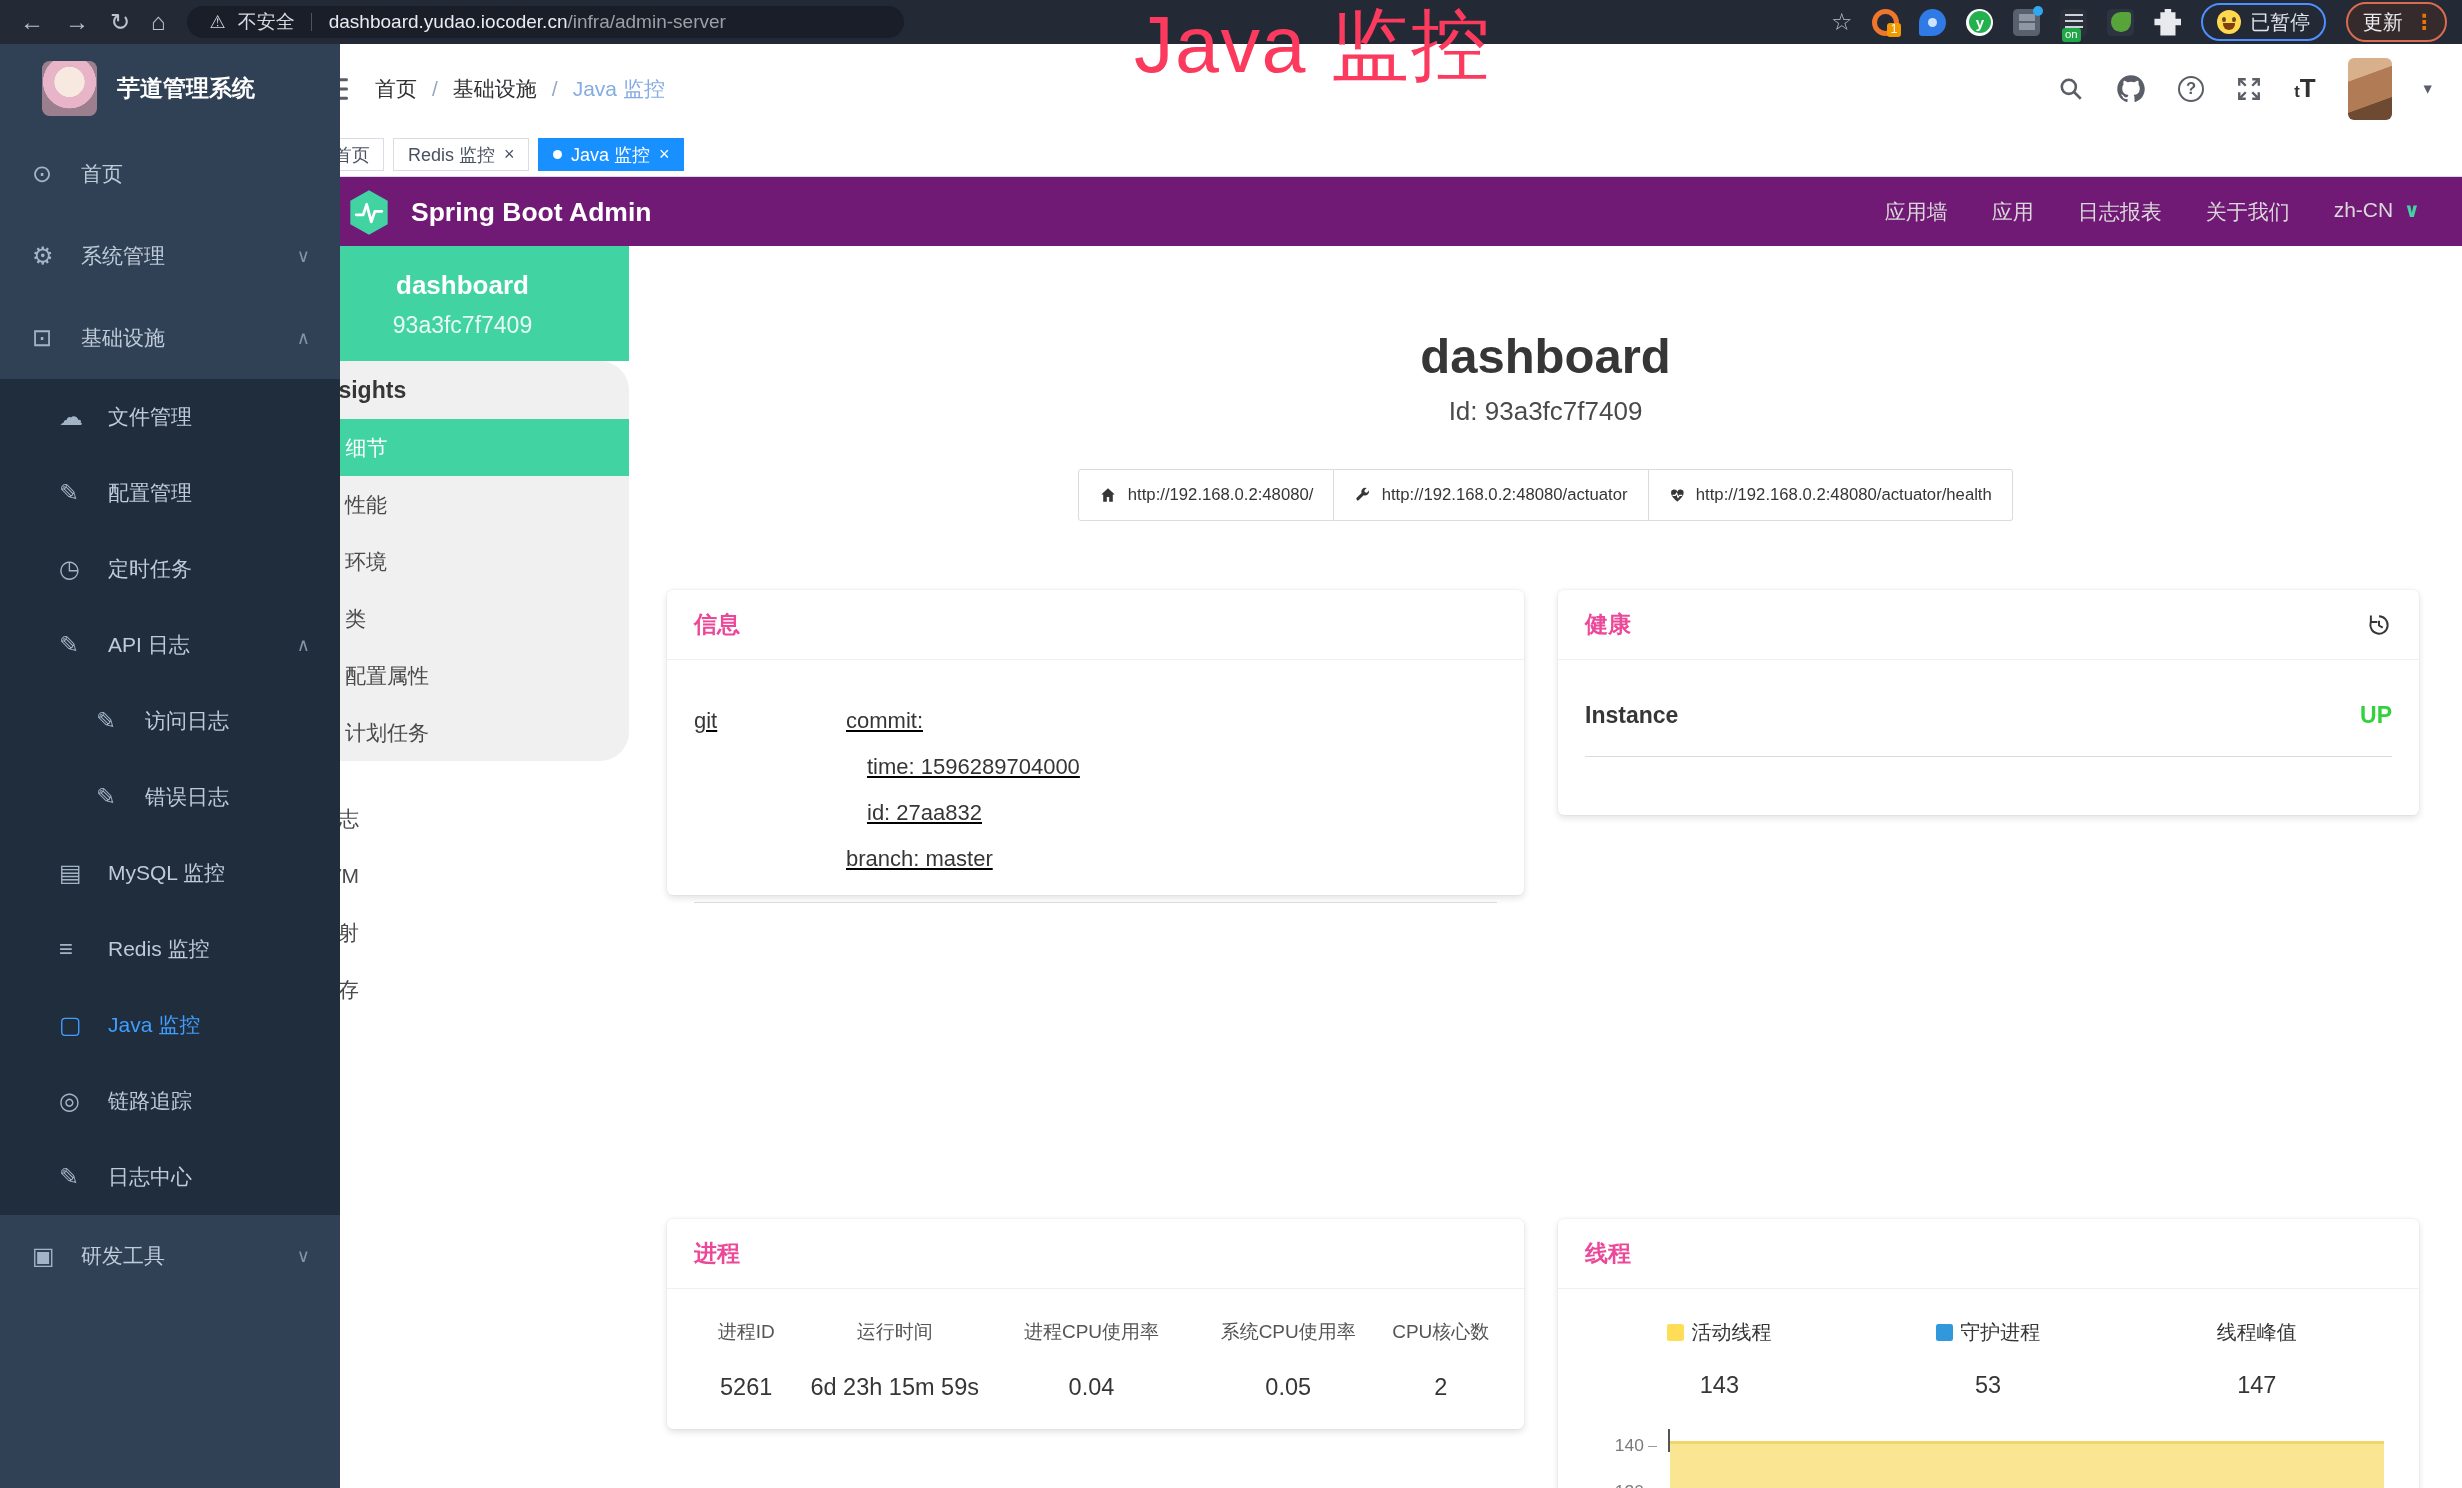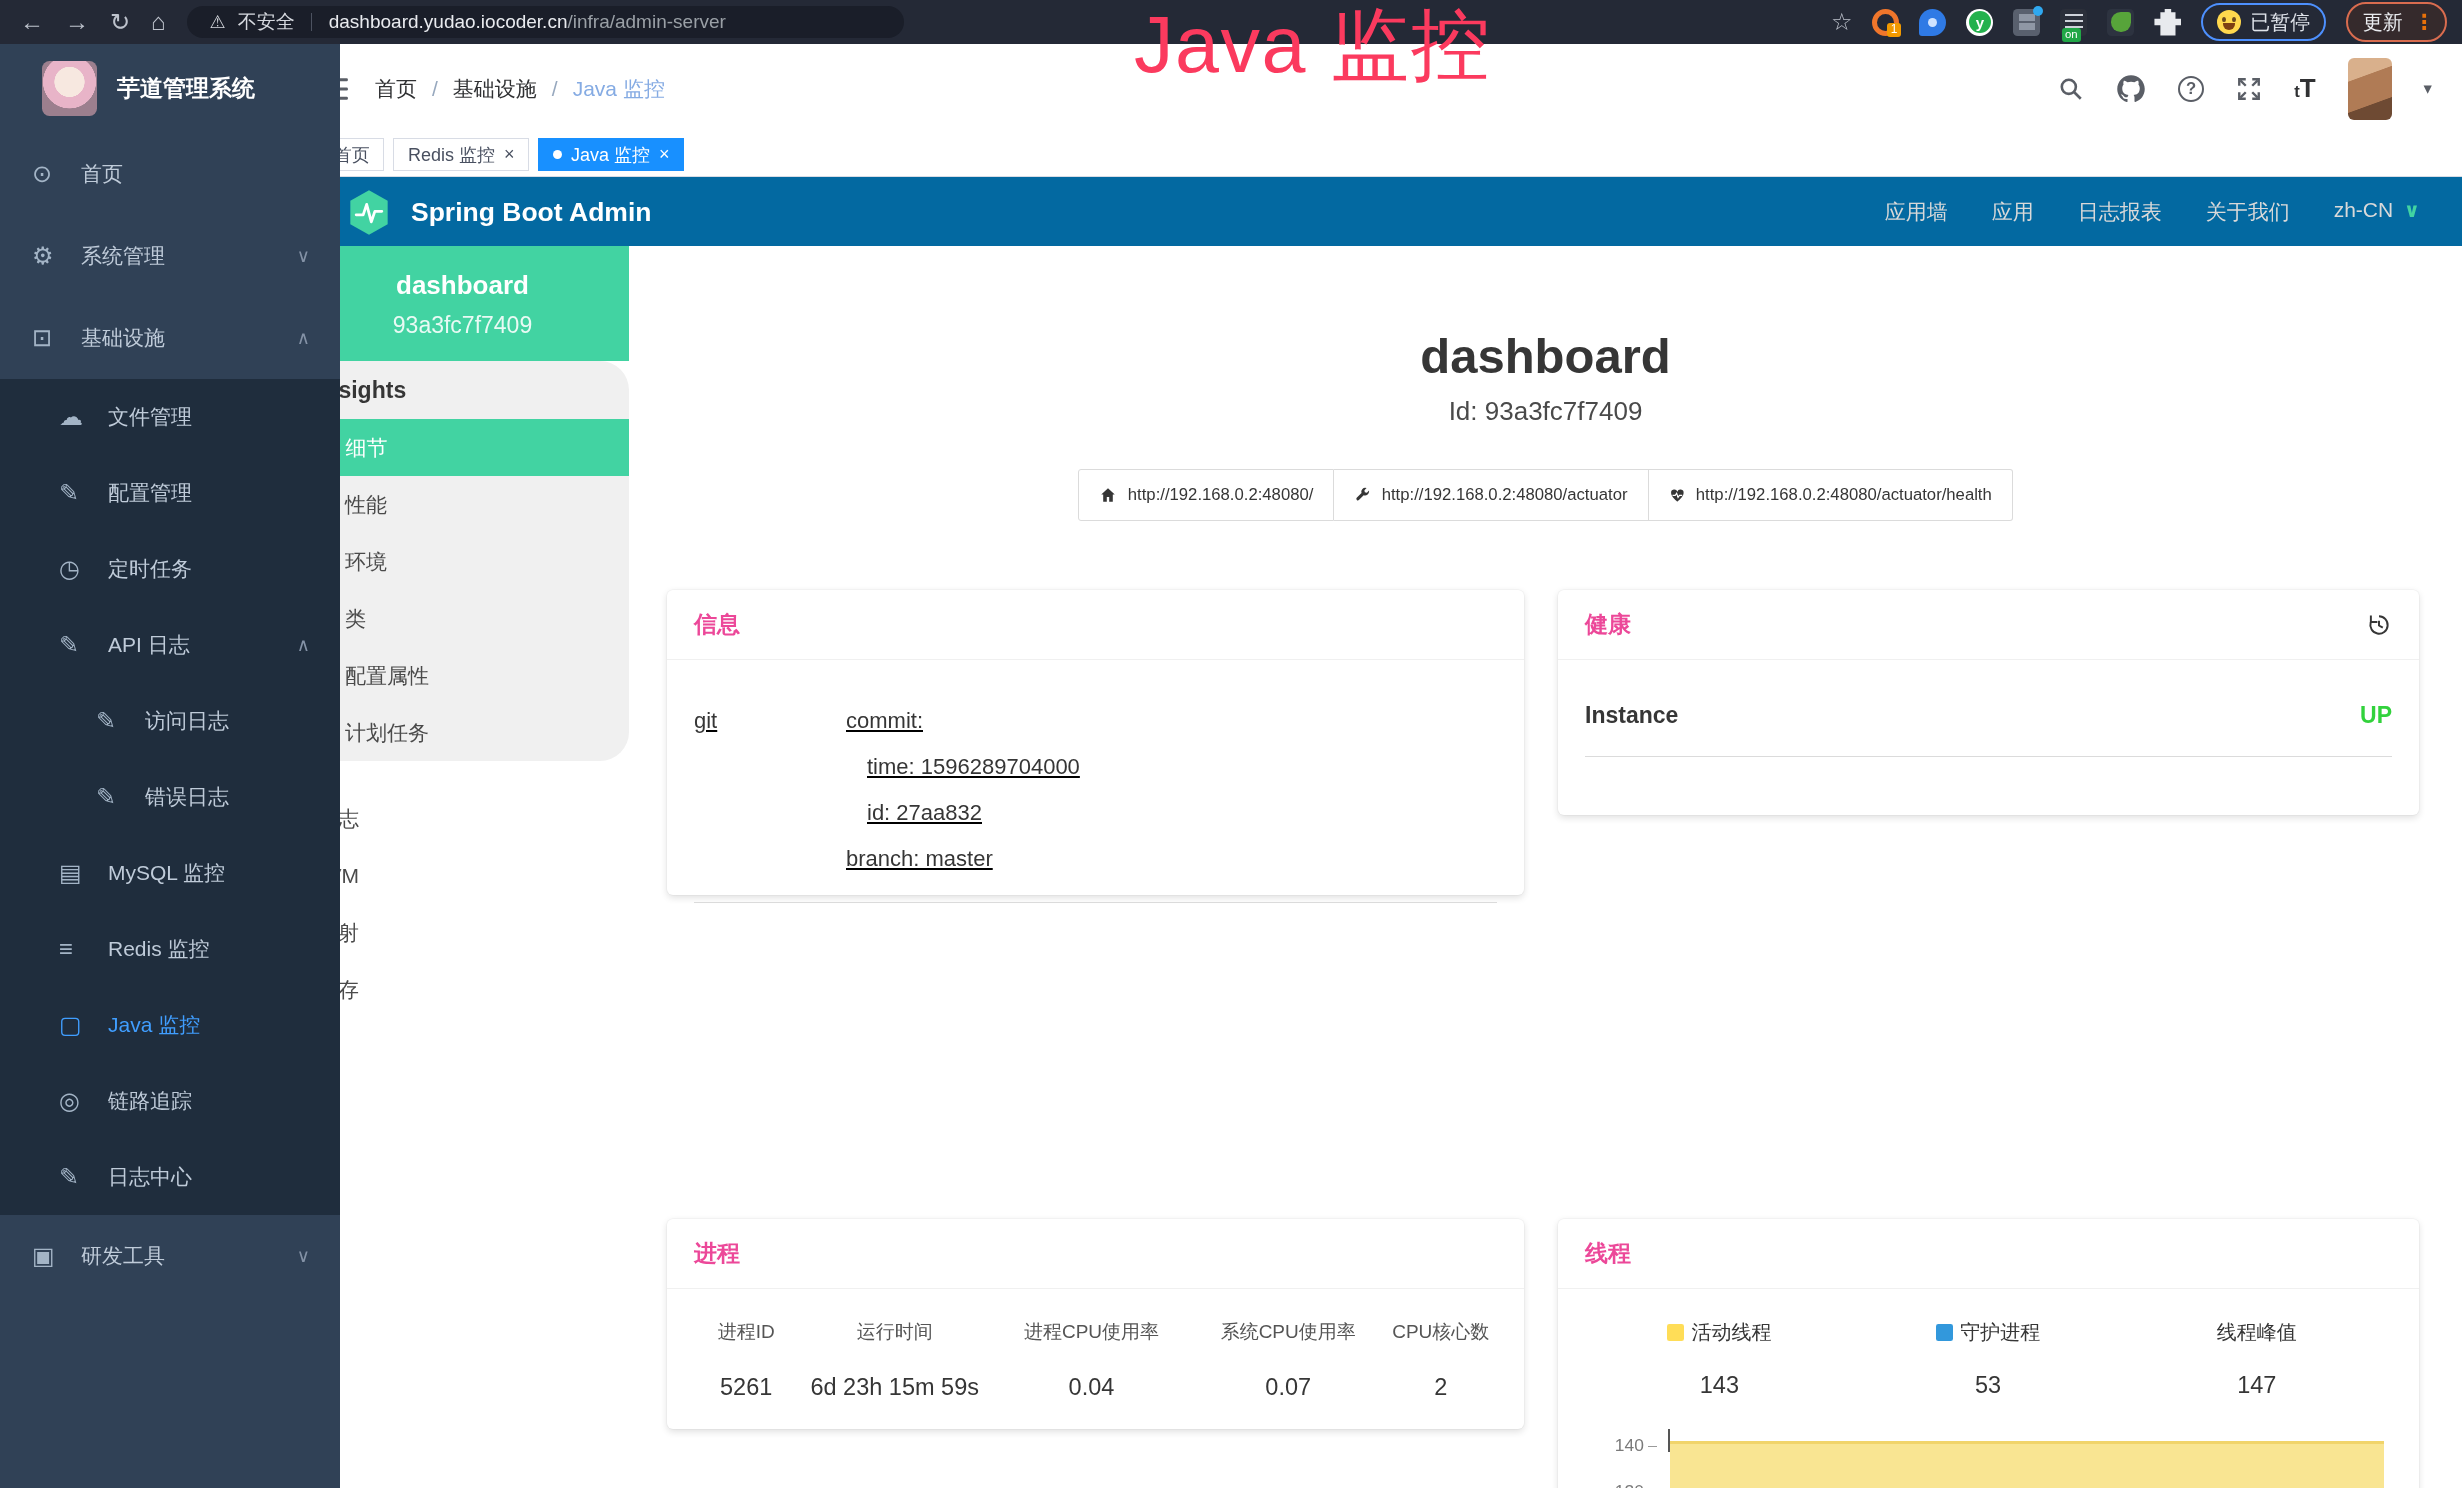--- a/index.html
+++ b/index.html
@@ -84,21 +84,21 @@
   
   .tags-row { position:absolute; left:296px; top:133px; right:0; height:44px; background:#fff;
     border-bottom:0.8px solid #d8dce5; display:flex; align-items:center; padding-left:23px; gap:9px; }
   .tag { height:33px; border:0.8px solid #d8dce5; background:#fff; color:#495060; font-size:18px;
     display:inline-flex; align-items:center; padding:0 13.7px; gap:9px; cursor:pointer; }
   .tag .x { font-size:18px; }
   .tag.active { background:#1890ff; border-color:#1890ff; color:#fff; }
   .tag.active .dot { width:9px; height:9px; background:#fff; border-radius:50%; display:inline-block; }
 
   
-  .sba-bar { position:absolute; left:296px; top:177px; right:0; height:70px; background:#0369a1;
+  .sba-bar { position:absolute; left:296px; top:177px; right:0; height:70px; background:#701a75;
     display:flex; align-items:center; padding:0 42px 0 52px; }
   .sba-brand { color:#fff; font-size:26.5px; font-weight:bold; margin-left:21px; }
   .sba-links { margin-left:auto; display:flex; align-items:flex-start; gap:44px; }
   .sba-links span { color:#d9d9d9; font-size:21px; cursor:pointer; }
   .sba-locale { display:flex; align-items:center; gap:10.6px; }
   .sba-locale .lc { color:#42d3a2; font-weight:bold; font-size:20px; }
 
   
   .sba-side { position:absolute; left:296px; top:246px; width:334px; bottom:0; background:#fff;
     border-right:1.5px solid #ededed; }
@@ -464,21 +464,21 @@
         <div class="pcell pc1">
           <div class="phead">运行时间</div>
           <div class="pval">6d 23h 15m 59s</div>
         </div>
         <div class="pcell pc2">
           <div class="phead">进程CPU使用率</div>
           <div class="pval">0.04</div>
         </div>
         <div class="pcell pc3">
           <div class="phead">系统CPU使用率</div>
-          <div class="pval">0.07</div>
+          <div class="pval">0.05</div>
         </div>
         <div class="pcell pc4">
           <div class="phead">CPU核心数</div>
           <div class="pval">2</div>
         </div>
       </div>
     </div>
   </div>
 
   <div class="card" style="left:929px; top:973px; width:861px; height:326px;">

